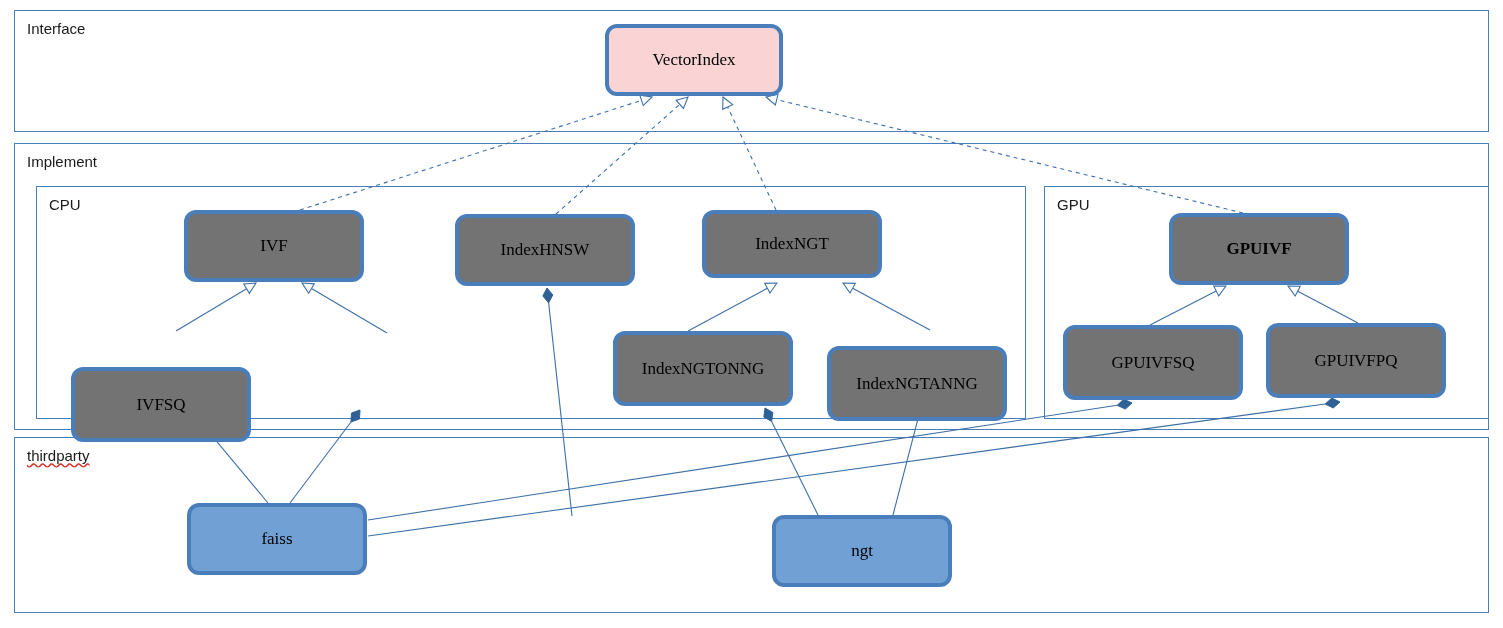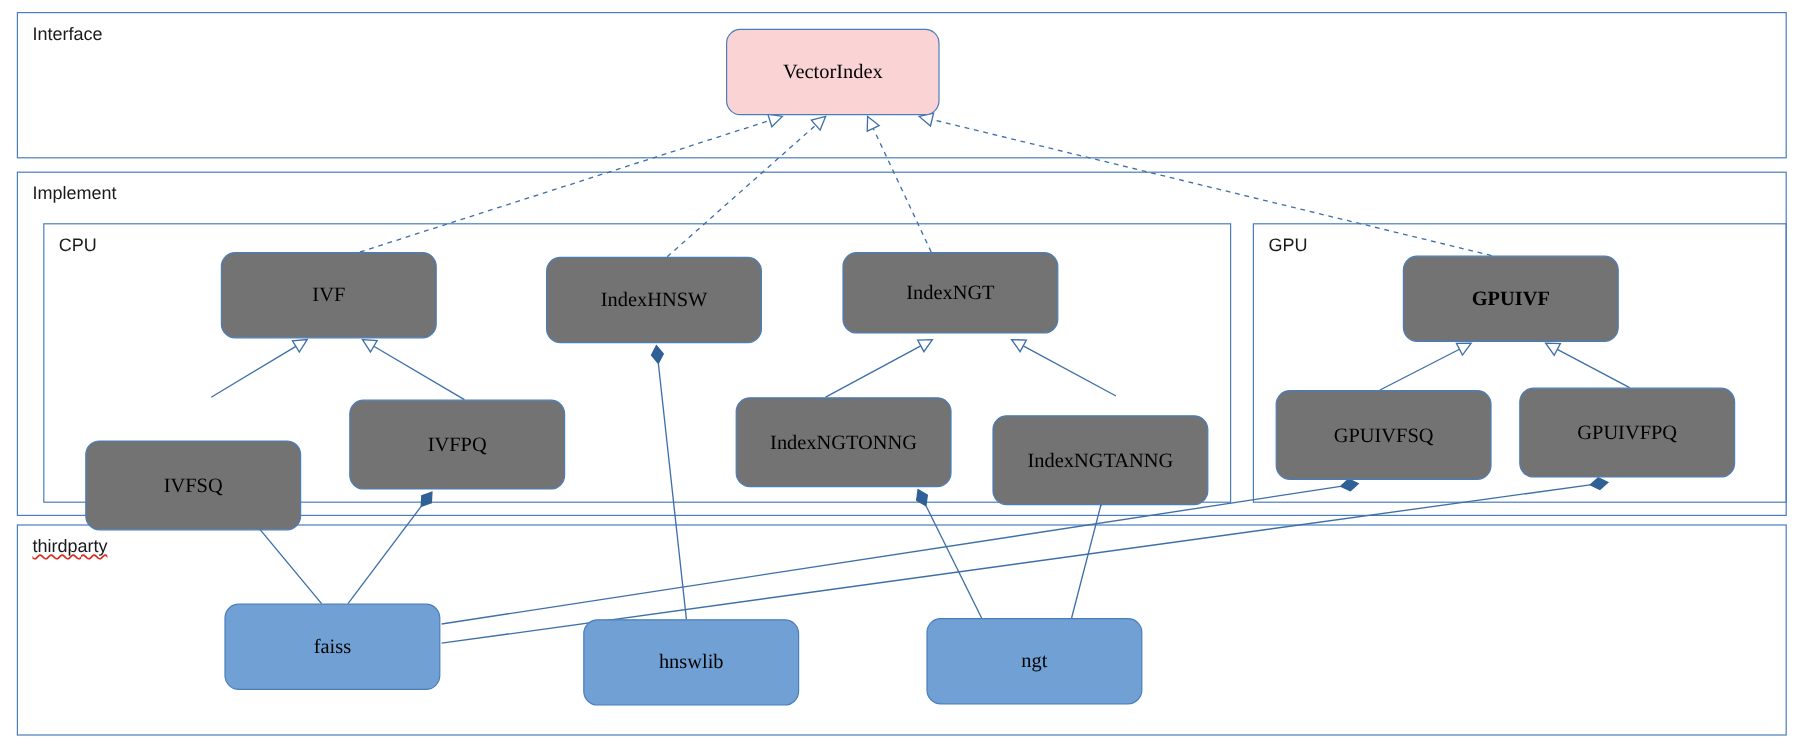--- a/index.html
+++ b/index.html
@@ -35,21 +35,21 @@
   .pkg-label.misspelled {
     text-decoration: underline;
     text-decoration-color: #d93025;
     text-decoration-style: wavy;
     text-decoration-skip-ink: none;
   }
   
   .node {
     position: absolute;
     box-sizing: border-box;
-    border: 1px solid #ef4444;
+    border: 4px solid #ef4444;
     border-radius: 12px;
     display: flex;
     align-items: center;
     justify-content: center;
     font-family: "Liberation Serif", serif;
     font-size: 17px;
     color: #000000;
     text-align: center;
     z-index: 5;
   }
@@ -152,21 +152,19 @@
     <div class="pkg" style="left: 1044px; top: 186px; width: 445px; height: 233px; border-color: rgb(74, 126, 187);"></div>
     <div class="pkg-label" style="left: 1057px; top: 197px;">GPU</div>
     <div class="pkg" style="left: 14px; top: 437px; width: 1475px; height: 176px; border-color: rgb(74, 126, 187);"></div>
     <div class="pkg-label misspelled" style="left: 27px; top: 448px;">thirdparty</div>
     <div class="node iface" style="left: 605px; top: 24px; width: 178px; height: 72px; border-color: rgb(74, 126, 187);">VectorIndex</div>
     <div class="node impl" style="left: 184px; top: 210px; width: 180px; height: 72px; border-color: rgb(74, 126, 187);">IVF</div>
     <div class="node impl" style="left: 455px; top: 214px; width: 180px; height: 72px; border-color: rgb(74, 126, 187);">IndexHNSW</div>
     <div class="node impl" style="left: 702px; top: 210px; width: 180px; height: 68px; border-color: rgb(74, 126, 187);">IndexNGT</div>
     <div class="node impl" style="left: 1169px; top: 213px; width: 180px; height: 72px; border-color: rgb(74, 126, 187); font-weight: bold;">GPUIVF</div>
     <div class="node impl" style="left: 71px; top: 331px; width: 180px; height: 75px; border-color: rgb(74, 126, 187); margin-top: 36px;">IVFSQ</div>
-    <div class="node impl" style="left: 291px; top: 333px; width: 180px; height: 75px; border-color: rgb(74, 126, 187);">IVFPQ</div>
     <div class="node impl" style="left: 613px; top: 331px; width: 180px; height: 75px; border-color: rgb(74, 126, 187);">IndexNGTONNG</div>
     <div class="node impl" style="left: 827px; top: 346px; width: 180px; height: 75px; border-color: rgb(74, 126, 187);">IndexNGTANNG</div>
     <div class="node impl" style="left: 1063px; top: 325px; width: 180px; height: 75px; border-color: rgb(74, 126, 187);">GPUIVFSQ</div>
     <div class="node impl" style="left: 1266px; top: 323px; width: 180px; height: 75px; border-color: rgb(74, 126, 187);">GPUIVFPQ</div>
     <div class="node thirdp" style="left: 187px; top: 503px; width: 180px; height: 72px; border-color: rgb(74, 126, 187);">faiss</div>
-    <div class="node thirdp" style="left: 486px; top: 516px; width: 180px; height: 72px; border-color: rgb(74, 126, 187);">hnswlib</div>
     <div class="node thirdp" style="left: 772px; top: 515px; width: 180px; height: 72px; border-color: rgb(74, 126, 187);">ngt</div>
   </div>
 
 </body></html>

